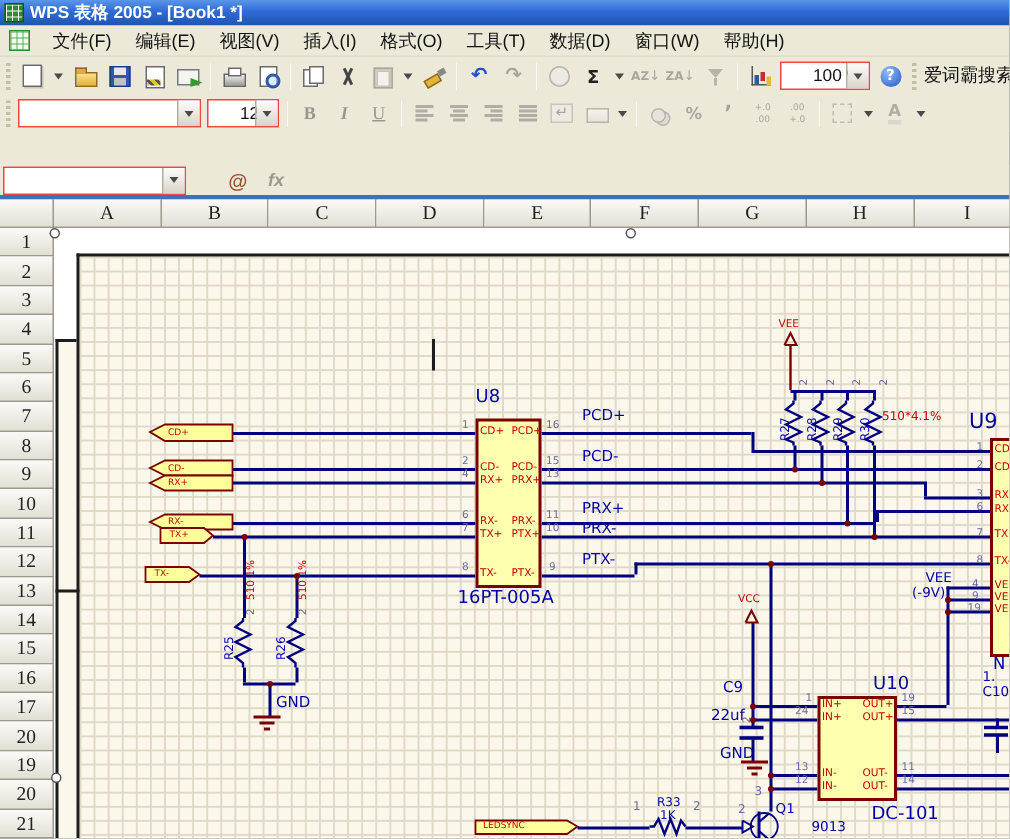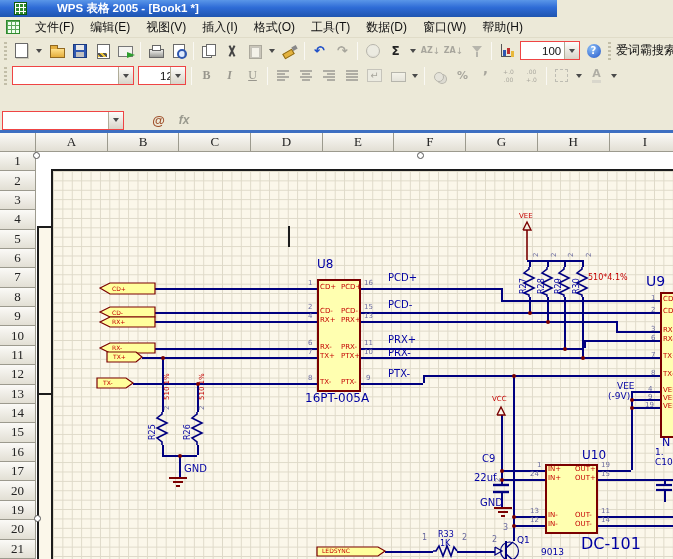--- a/index.html
+++ b/index.html
@@ -1,22 +1,22 @@
 <!DOCTYPE html>
 <html><head>
 <meta charset="utf-8">
 <style>
   html,body{margin:0;padding:0;background:#888;}
   *{box-sizing:border-box;}
   .screen{position:relative;width:673px;height:559px;overflow:hidden;background:#ECE9D8;
           font-family:"Liberation Sans",sans-serif;-webkit-font-smoothing:antialiased;}
   
-  #titlebar{position:absolute;left:0;top:0;width:557px;height:17px;
+  #titlebar{position:absolute;left:0;top:0;width:673px;height:17px;
     background:linear-gradient(180deg,#5A96E8 0%,#2E6BD6 45%,#1F55B0 100%);
-    display:flex;align-items:center;color:#fff;font-weight:bold;font-size:11.5px;padding-left:14px;gap:26px;}
+    display:flex;align-items:center;color:#fff;font-weight:bold;font-size:11.5px;padding-left:3px;}
   .wpsicon{width:13px;height:13px;margin-right:4px;background:#2E8B2E;border:1px solid #0C5A0C;
     background-image:linear-gradient(#fff 1px,transparent 1px),linear-gradient(90deg,#fff 1px,transparent 1px);
     background-size:4px 4px;flex:none;}
   
   #menubar{position:absolute;left:0;top:17px;width:673px;height:21px;background:#ECE9D8;
     display:flex;align-items:center;font-size:12px;border-bottom:1px solid #E0DCC8;}
   .mbicon{width:14px;height:14px;margin:0 7px 0 6px;background:#EFFFEF;border:1px solid #2E8B2E;
     background-image:linear-gradient(#5AA85A 1px,transparent 1px),linear-gradient(90deg,#5AA85A 1px,transparent 1px);
     background-size:4px 4px;flex:none;}
   .menu-item{padding:2px 8px;color:#111;}
@@ -553,21 +553,21 @@
           <div class="stext" style="left: 627px; top: 251px; font-size: 7px; color: rgb(196, 0, 0);">VEE</div>
           <div class="stext" style="left: 626px; top: 285px; font-size: 11px; color: rgb(0, 0, 162);">N</div>
           <div class="stext" style="left: 581px; top: 230px; font-size: 9px; color: rgb(0, 0, 162);">VEE</div>
           <div class="stext" style="left: 572px; top: 240px; font-size: 9px; color: rgb(0, 0, 162); text-align: center;">(-9V)</div>
           <div class="stext" style="left: 456px; top: 244px; font-size: 7px; color: rgb(196, 0, 0);">VCC</div>
           <div class="stext" style="left: 446px; top: 302px; font-size: 10px; color: rgb(0, 0, 162);">C9</div>
           <div class="stext" style="left: 438px; top: 321px; font-size: 10px; color: rgb(0, 0, 162);">22uf</div>
           <div class="stext" style="left: 459px; top: 330px; font-size: 7px; color: rgb(106, 106, 158); transform-origin: 0px 0px; transform: rotate(-90deg);">2</div>
           <div class="stext" style="left: 444px; top: 346px; font-size: 10px; color: rgb(0, 0, 162);">GND</div>
           <div class="stext" style="left: 546px; top: 297px; font-size: 12px; color: rgb(0, 0, 162);">U10</div>
-          <div class="stext" style="left: 545px; top: 384px; font-size: 16px; color: rgb(0, 0, 162);">DC-101</div>
+          <div class="stext" style="left: 545px; top: 384px; font-size: 12px; color: rgb(0, 0, 162);">DC-101</div>
           <div class="stext" style="left: 512px; top: 314px; font-size: 7px; color: rgb(196, 0, 0);">IN+</div>
           <div class="stext" style="left: 512px; top: 323px; font-size: 7px; color: rgb(196, 0, 0);">IN+</div>
           <div class="stext" style="left: 512px; top: 360px; font-size: 7px; color: rgb(196, 0, 0);">IN-</div>
           <div class="stext" style="left: 512px; top: 369px; font-size: 7px; color: rgb(196, 0, 0);">IN-</div>
           <div class="stext" style="left: 539px; top: 314px; font-size: 7px; color: rgb(196, 0, 0);">OUT+</div>
           <div class="stext" style="left: 539px; top: 323px; font-size: 7px; color: rgb(196, 0, 0);">OUT+</div>
           <div class="stext" style="left: 539px; top: 360px; font-size: 7px; color: rgb(196, 0, 0);">OUT-</div>
           <div class="stext" style="left: 539px; top: 369px; font-size: 7px; color: rgb(196, 0, 0);">OUT-</div>
           <div class="stext" style="left: 501px; top: 310px; font-size: 7px; color: rgb(106, 106, 158);">1</div>
           <div class="stext" style="left: 494px; top: 319px; font-size: 7px; color: rgb(106, 106, 158);">24</div>

